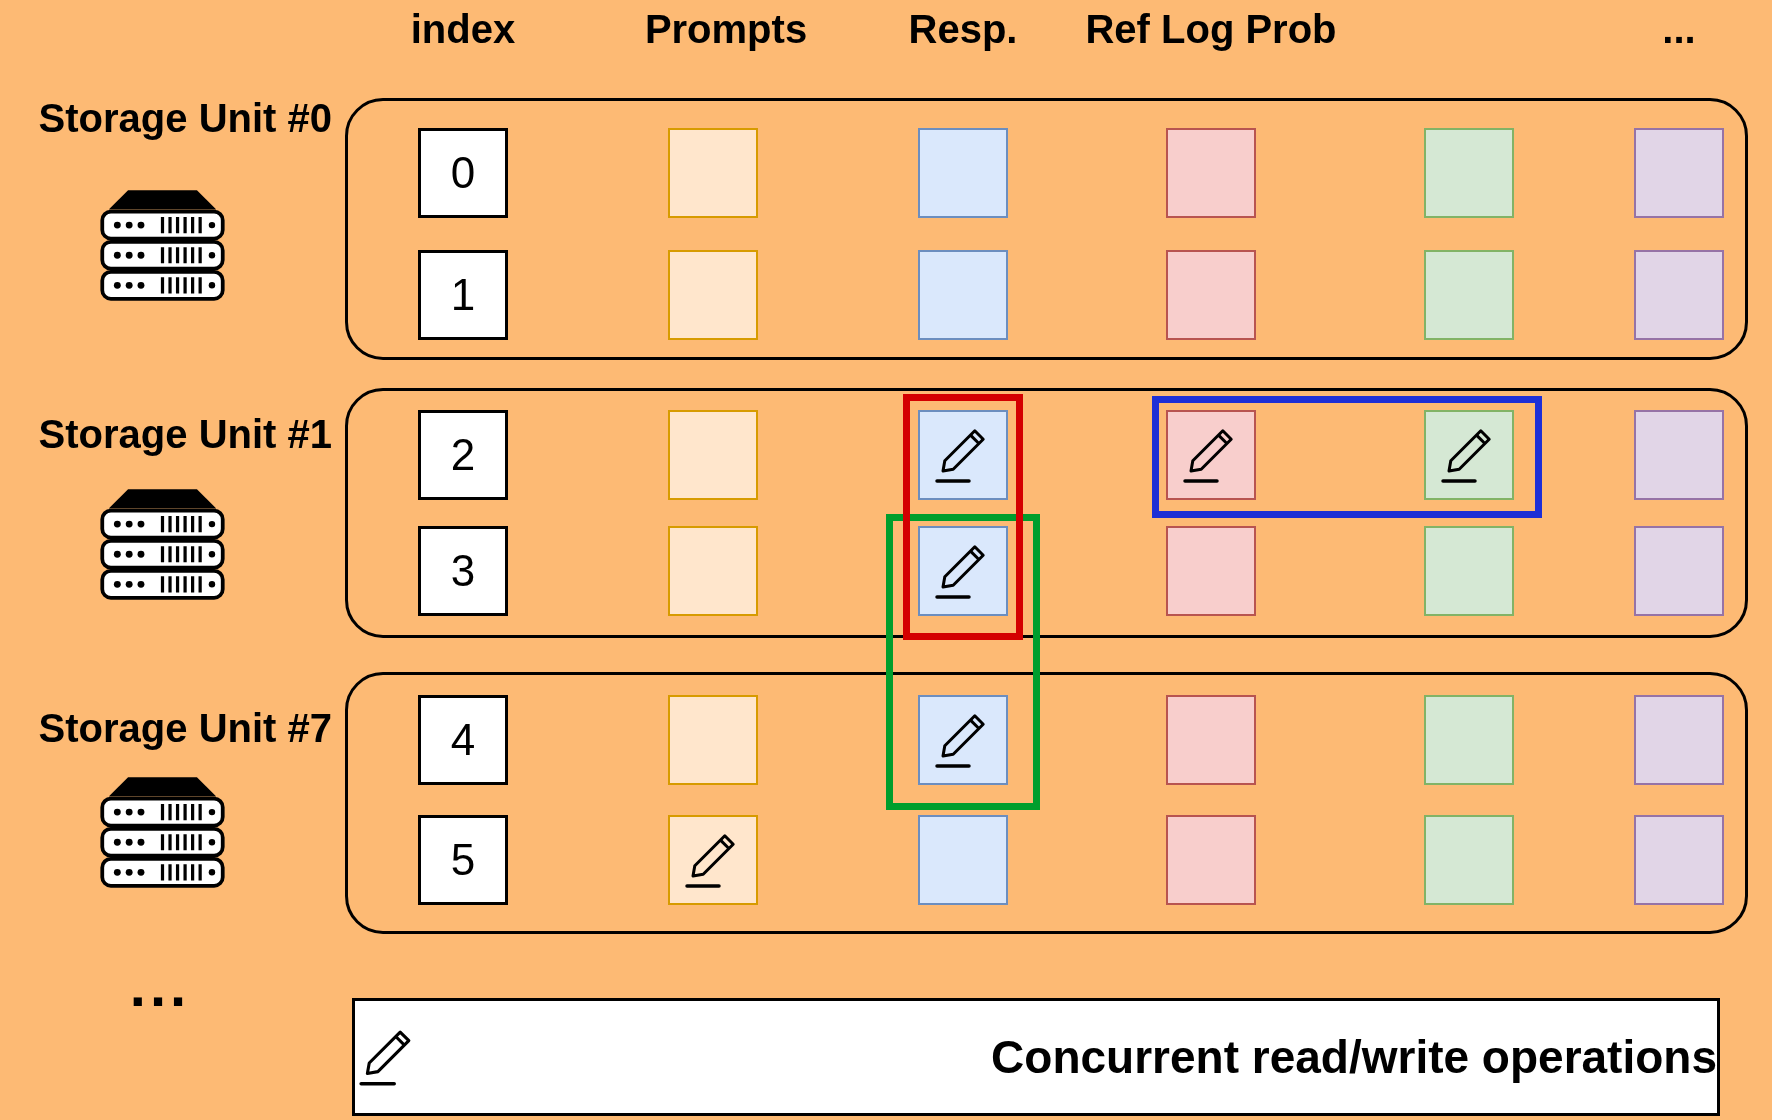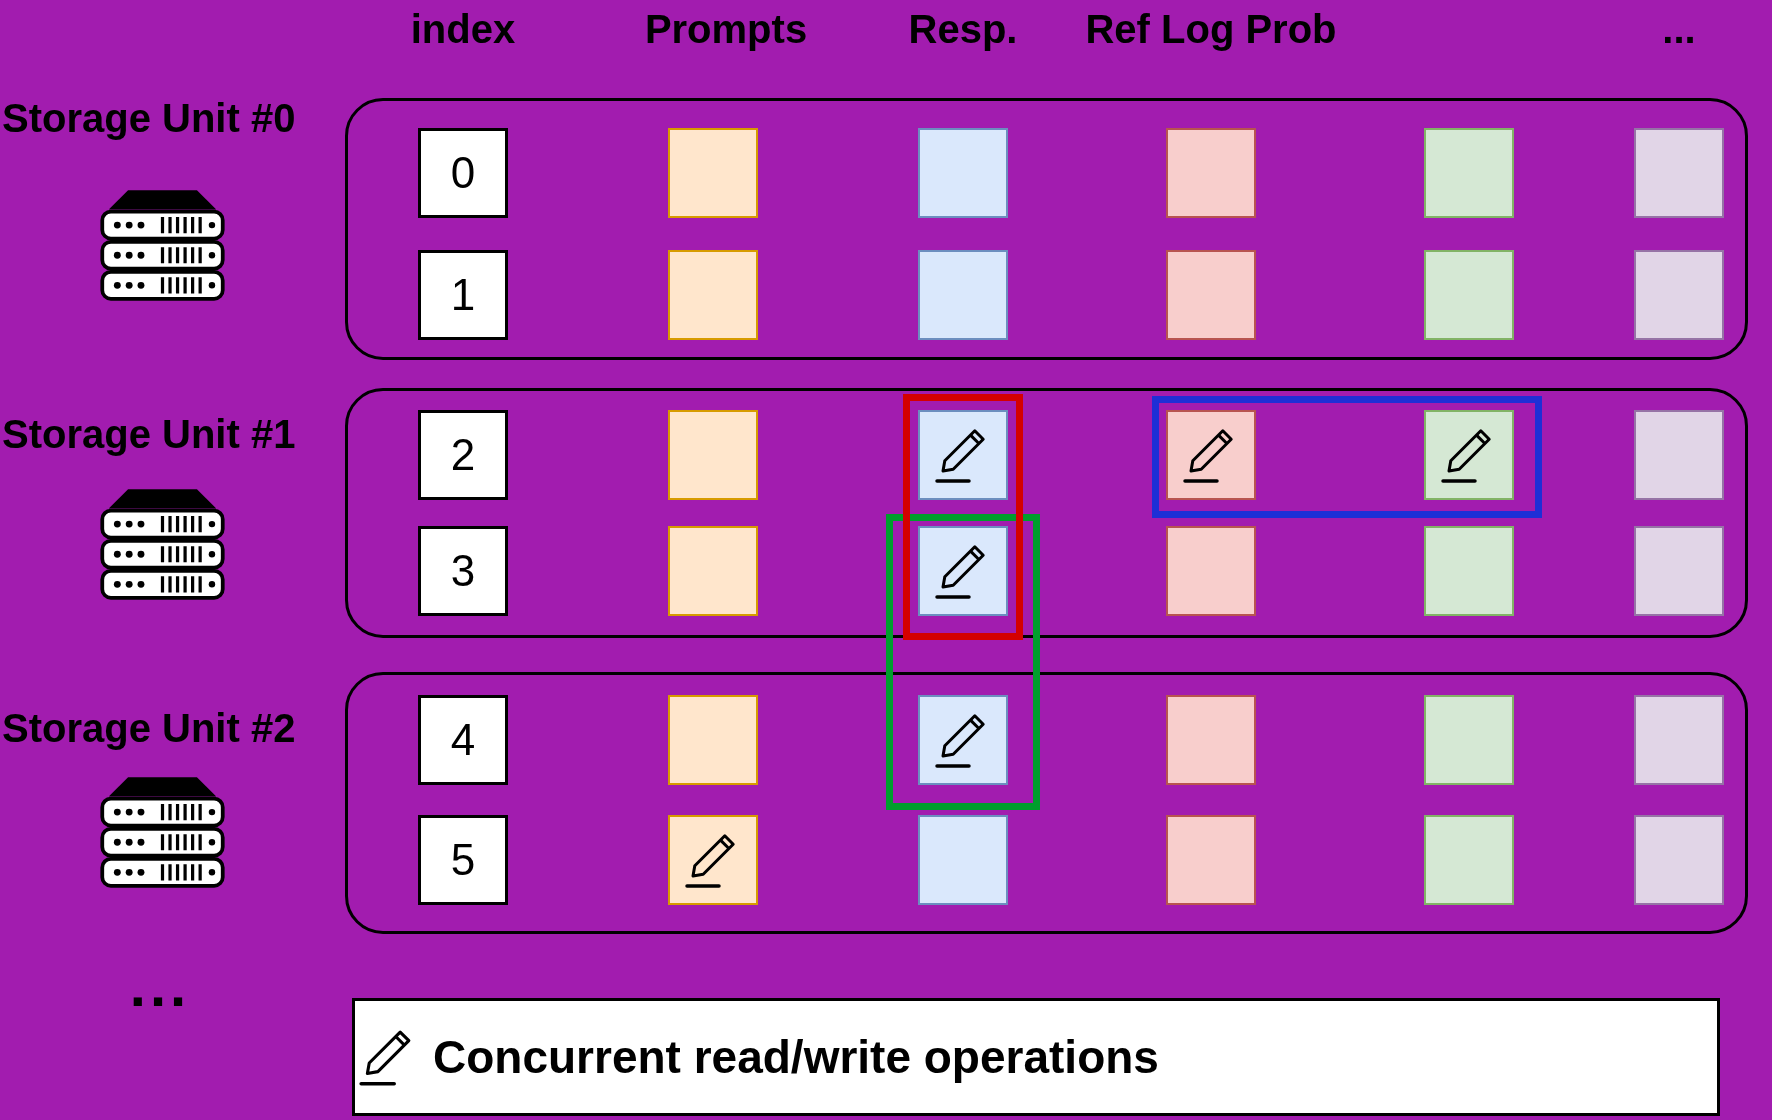--- a/index.html
+++ b/index.html
@@ -1,36 +1,36 @@
 <!DOCTYPE html>
 <html style="--prompts-fill: #FFE6CC; --prompts-border: #D79B00; --resp-fill: #DAE8FC; --resp-border: #6C8EBF; --ref-fill: #F8CECC; --ref-border: #B85450; --adv-fill: #D5E8D4; --adv-border: #82B366; --more-fill: #E1D5E7; --more-border: #9673A6; --highlight-red: #D40000; --highlight-green: #009E2D; --highlight-blue: #1E2FD6;"><head>
 <meta charset="utf-8">
 <style>
   * { margin:0; padding:0; box-sizing:border-box; }
   html,body { background:#fff; }
-  .canvas{position:relative;width:1772px;height:1120px;background:#a21caf;
+  .canvas{position:relative;width:1772px;height:1120px;background:#fdba74;
           font-family:"Liberation Sans",sans-serif;color:#000;overflow:hidden}
 
   
   .header{position:absolute;top:4px;height:50px;line-height:50px;font-size:40px;font-weight:700;text-align:center}
   .h-index{left:363px;width:200px}
   .h-prompts{left:576px;width:300px}
   .h-resp{left:863px;width:200px}
   .h-ref{left:1041px;width:340px}
   .h-adv{left:1369px;width:200px}
   .h-more{left:1629px;width:100px}
 
   
   .unit-box{position:absolute;left:345px;width:1403px;border:3px solid #000;border-radius:38px;background:transparent}
   .u0{top:98px;height:262px}
   .u1{top:388px;height:250px}
   .u2{top:672px;height:262px}
 
   
-  .unit-label{position:absolute;left:2px;width:330px;font-size:40px;font-weight:700;text-align:left}
+  .unit-label{position:absolute;left:2px;width:330px;font-size:40px;font-weight:700;text-align:right}
   .l0{top:96px}.l1{top:412px}.l2{top:706px}
   .server-icon{position:absolute;left:95px;width:135px;height:114px}
   .i0{top:188px}.i1{top:487px}.i2{top:775px}
 
   
   .cell{position:absolute;width:90px;height:90px;display:flex;align-items:center;justify-content:center}
   .idx{border:3px solid #000;background:#fff;font-size:44px}
   .prompts{background:var(--prompts-fill,#FFE6CC);border:2.5px solid var(--prompts-border,#D79B00)}
   .resp{background:var(--resp-fill,#DAE8FC);border:2.5px solid var(--resp-border,#6C8EBF)}
   .ref{background:var(--ref-fill,#F8CECC);border:2.5px solid var(--ref-border,#B85450)}
@@ -42,21 +42,21 @@
 
   
   .hl{position:absolute;pointer-events:none}
   .hl-red{left:903px;top:394px;width:120px;height:246px;border:7px solid var(--highlight-red,#D40000)}
   .hl-green{left:886px;top:514px;width:154px;height:296px;border:7px solid var(--highlight-green,#009E2D)}
   .hl-blue{left:1152px;top:396px;width:390px;height:122px;border:7px solid var(--highlight-blue,#1E2FD6)}
 
   
   .bottom-dots{position:absolute;left:85px;top:952px;width:150px;font-size:58px;font-weight:700;text-align:center;letter-spacing:4px}
   .legend{position:absolute;left:352px;top:998px;width:1368px;height:118px;border:3px solid #000;
-          display:flex;align-items:center;justify-content:flex-start;gap:12px;background:#fff}
+          display:flex;align-items:center;justify-content:space-between;gap:12px;background:#fff}
   .legend-pencil{width:66px;height:66px}
   .legend-text{font-size:46px;font-weight:700}
   .defs{position:absolute;width:0;height:0}
 </style>
 </head>
 <body>
 
 <div class="canvas">
 
   <svg class="defs" aria-hidden="true">
@@ -103,21 +103,21 @@
   <div class="header h-more">...</div>
 
   <div class="unit-label l0">Storage Unit #0</div>
   <svg class="server-icon i0" viewBox="0 0 124 106">
       <use href="#server-sym"></use>
     </svg>
   <div class="unit-label l1">Storage Unit #1</div>
   <svg class="server-icon i1" viewBox="0 0 124 106">
       <use href="#server-sym"></use>
     </svg>
-  <div class="unit-label l2">Storage Unit #2</div>
+  <div class="unit-label l2">Storage Unit #7</div>
   <svg class="server-icon i2" viewBox="0 0 124 106">
       <use href="#server-sym"></use>
     </svg>
 
   <div class="unit-box u0"></div>
   <div class="unit-box u1"></div>
   <div class="unit-box u2"></div>
 
   <div class="cell idx c-idx r0">0</div>
   <div class="cell prompts c-pro r0"></div>

